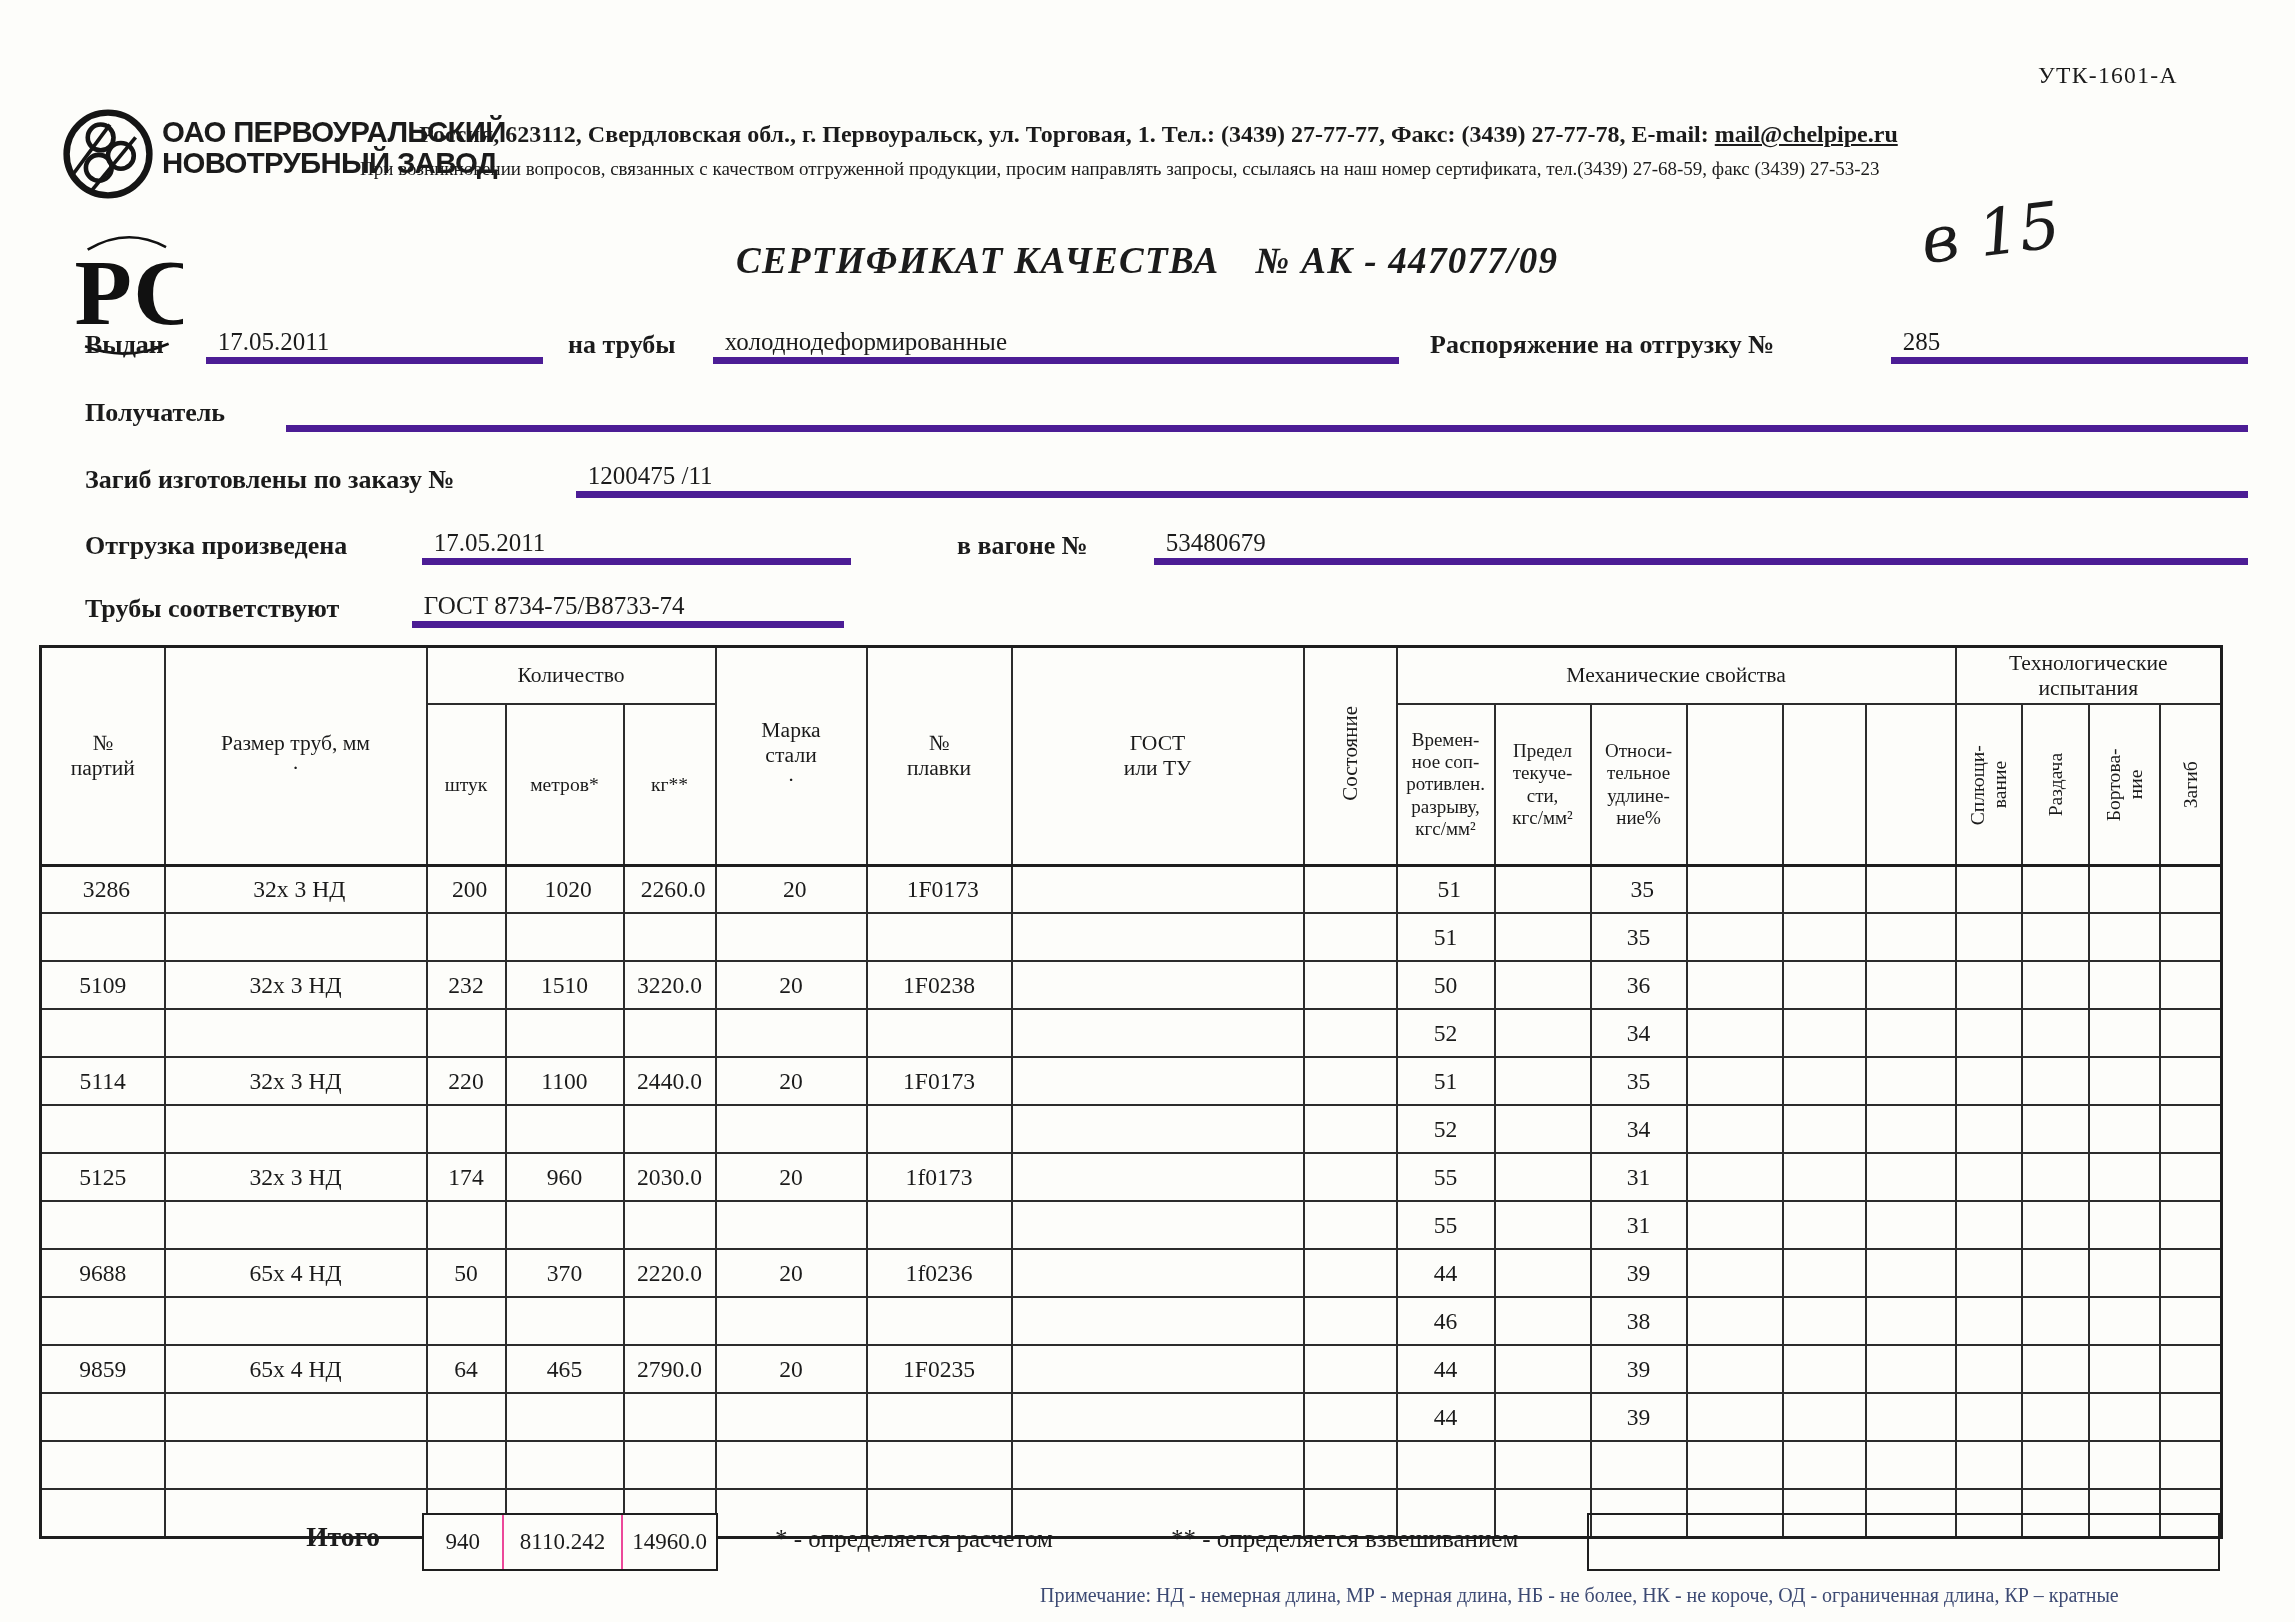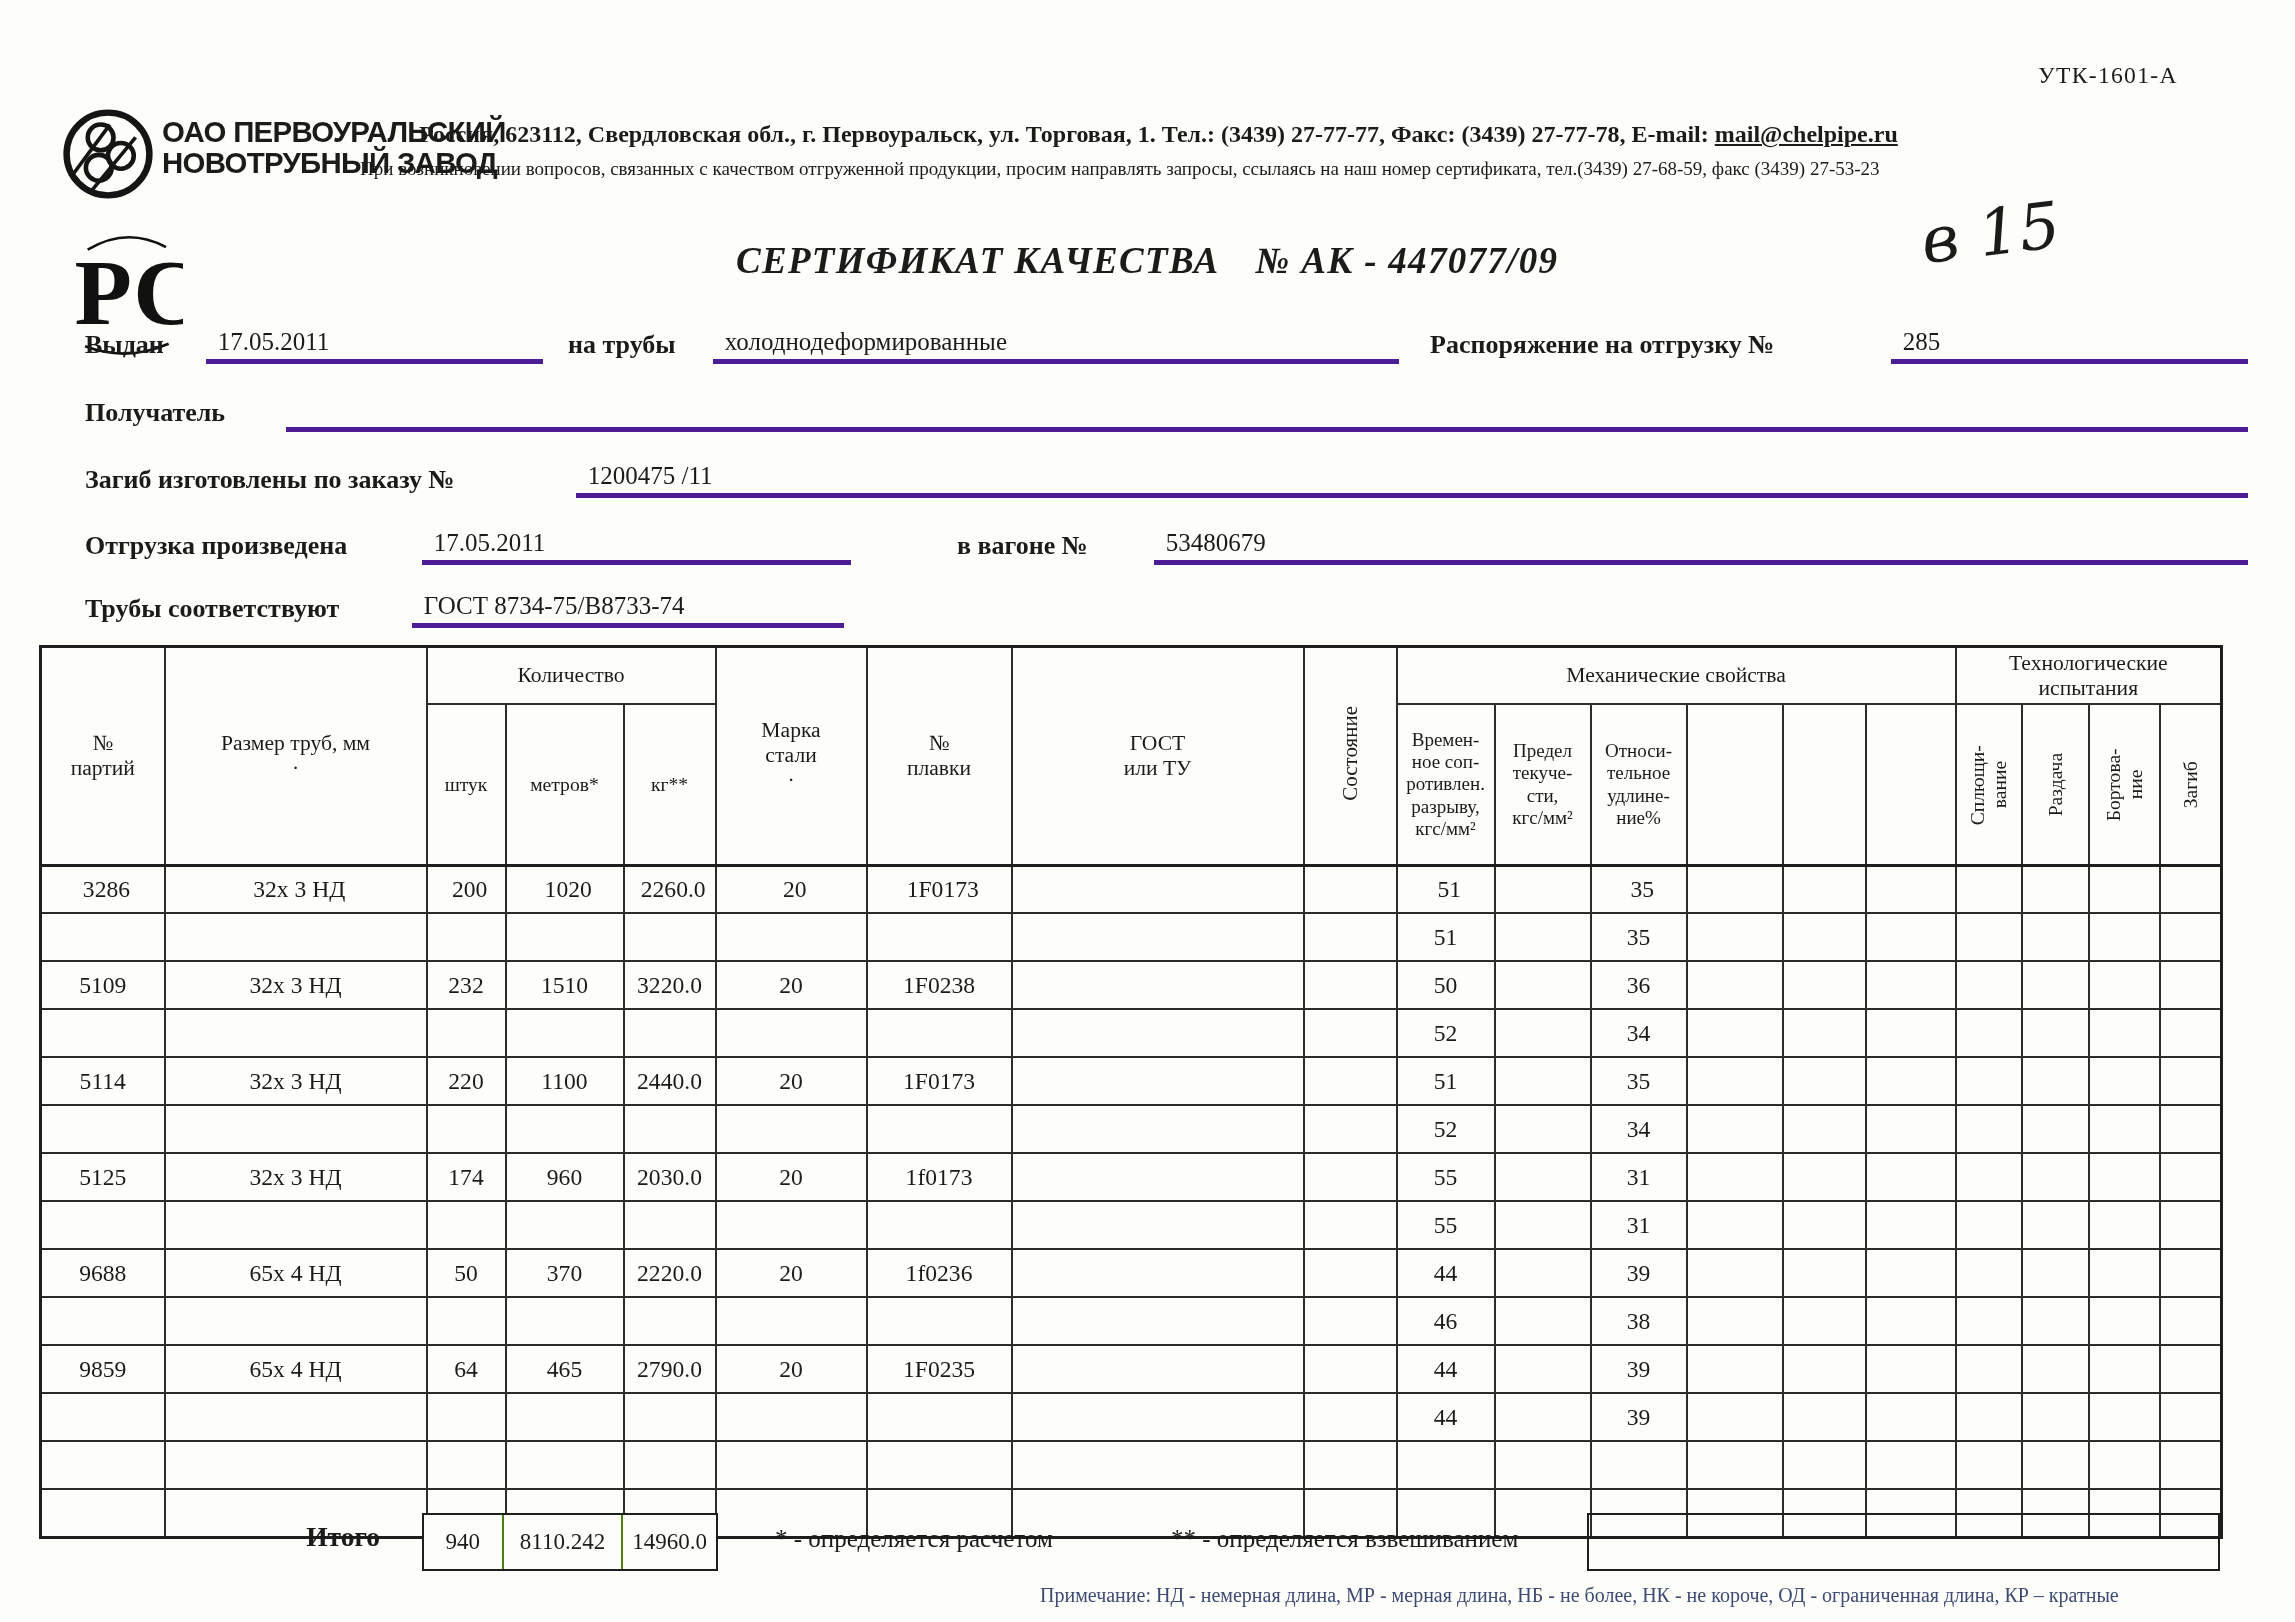--- a/index.html
+++ b/index.html
@@ -15,21 +15,21 @@
   .addr1{font-size:24px;font-weight:bold;white-space:nowrap;}
   .addr1 .email{text-decoration:underline;}
   .addr2{font-size:19px;font-weight:normal;white-space:nowrap;}
 
   .title-line{font-size:37px;font-weight:bold;font-style:italic;letter-spacing:1.3px;white-space:nowrap;}
   .title-line .num{margin-left:36px;}
   .handwritten{font-family:"DejaVu Serif",serif;font-style:italic;font-size:64px;transform:rotate(-7deg);white-space:nowrap;}
 
   
   .flabel{position:absolute;font-weight:bold;font-size:26px;white-space:nowrap;}
-  .uline{position:absolute;border-bottom:5px solid #4c1d95;font-size:25px;height:37px;
+  .uline{position:absolute;border-bottom:7px solid #4c1d95;font-size:25px;height:37px;
          padding:1.3px 0 0 11.8px;white-space:nowrap;box-sizing:border-box;}
 
   
   .tblwrap{position:absolute;left:39px;top:645px;}
   table{border-collapse:collapse;table-layout:fixed;width:2179px;border:3.3px solid #1e1e1e;}
   th,td{border:2px solid #2c2c2c;overflow:hidden;}
   th{font-weight:normal;font-size:19.6px;text-align:center;vertical-align:middle;white-space:pre-line;padding:2.6px;}
   td{font-size:23.6px;text-align:center;vertical-align:middle;padding:0 2.6px;}
   tr.group-row th{font-size:21.6px;height:46px;}
   tr.sub-row th{height:151px;}
@@ -37,21 +37,21 @@
   tbody tr:first-child td{border-top:3.3px solid #1e1e1e;padding-left:10px;}
   .vert{writing-mode:vertical-rl;transform:rotate(180deg);}
   th.vert{padding:3.9px 1.3px;}
   #cert-table td:nth-child(10),#cert-table td:nth-child(16),
   th.tl{border-left:2.6px solid #1e1e1e;}
   .mech-sub{font-size:19px;line-height:1.18;}
 
   
   .totals-label{font-weight:bold;font-size:27.5px;}
   .totals-box{position:absolute;display:flex;border:2.6px solid #1e1e1e;height:58px;box-sizing:border-box;background:#fdfdfa;}
-  .totals-box .cell{border-right:2px solid #4d7c0f;display:flex;align-items:center;justify-content:center;
+  .totals-box .cell{border-right:2px solid #ec4899;display:flex;align-items:center;justify-content:center;
                     font-size:23px;box-sizing:border-box;}
   .totals-box .cell:last-child{border-right:none;}
   .footnote{font-size:25px;white-space:nowrap;}
   .right-box{position:absolute;border:2.6px solid #1e1e1e;box-sizing:border-box;}
   .note-bottom{font-size:20px;color:#3d4a73;white-space:nowrap;}
 </style>
 </head>
 <body>
 
 <div class="page">

